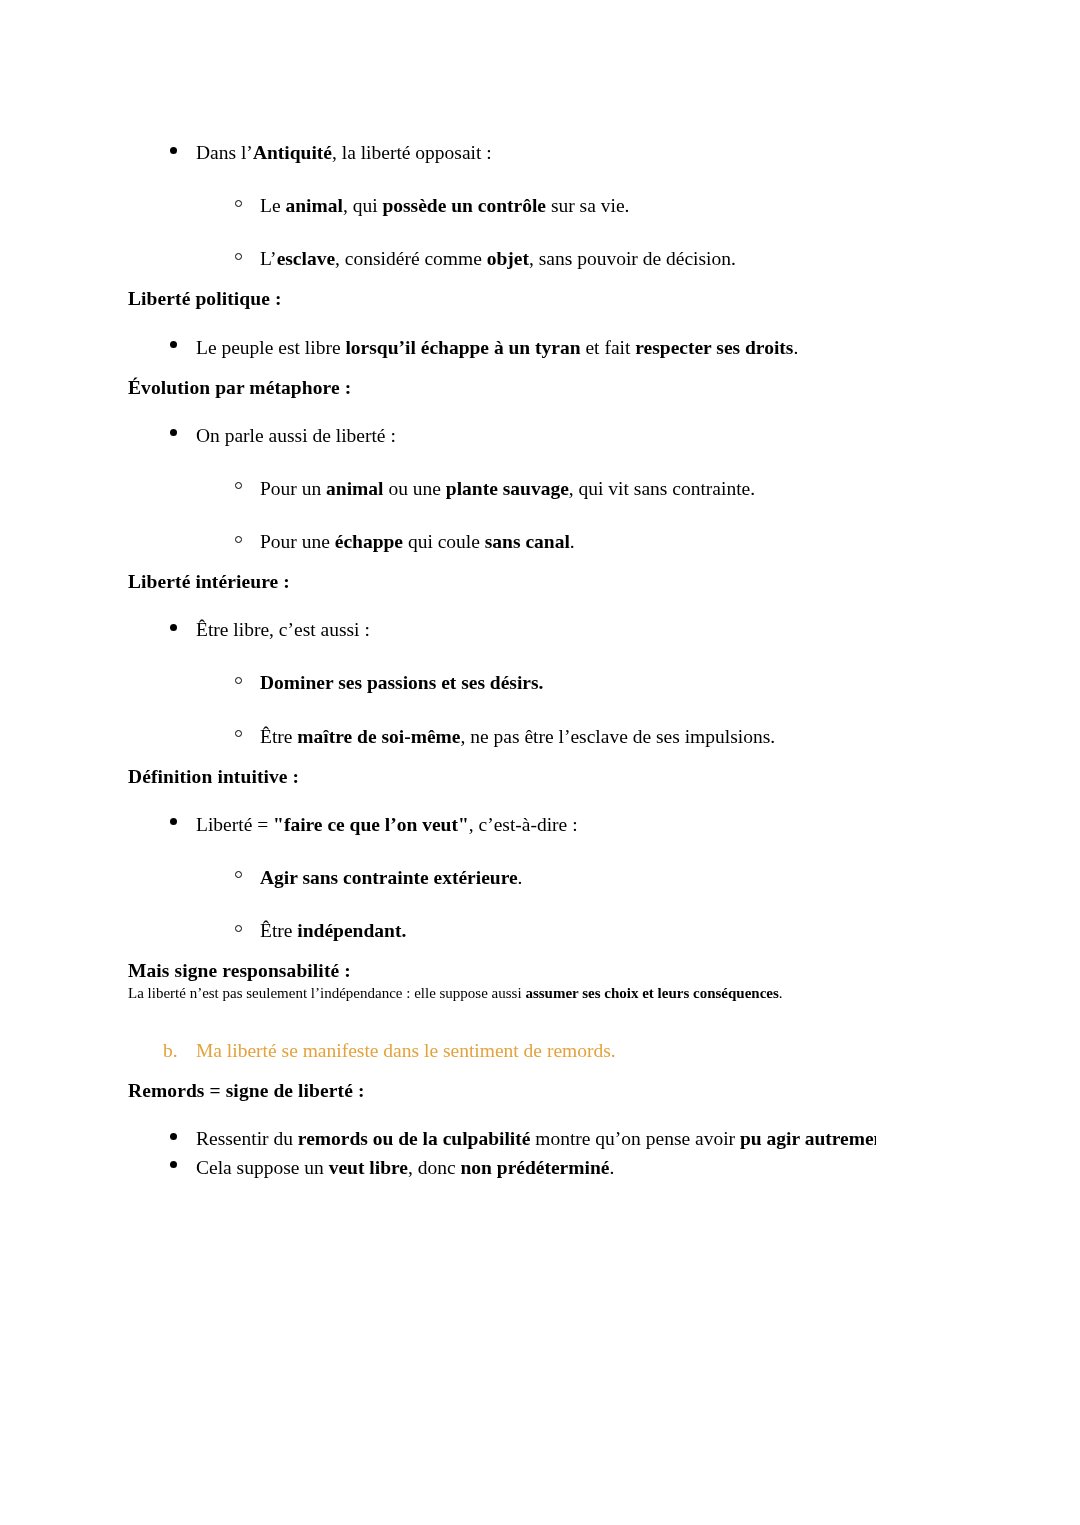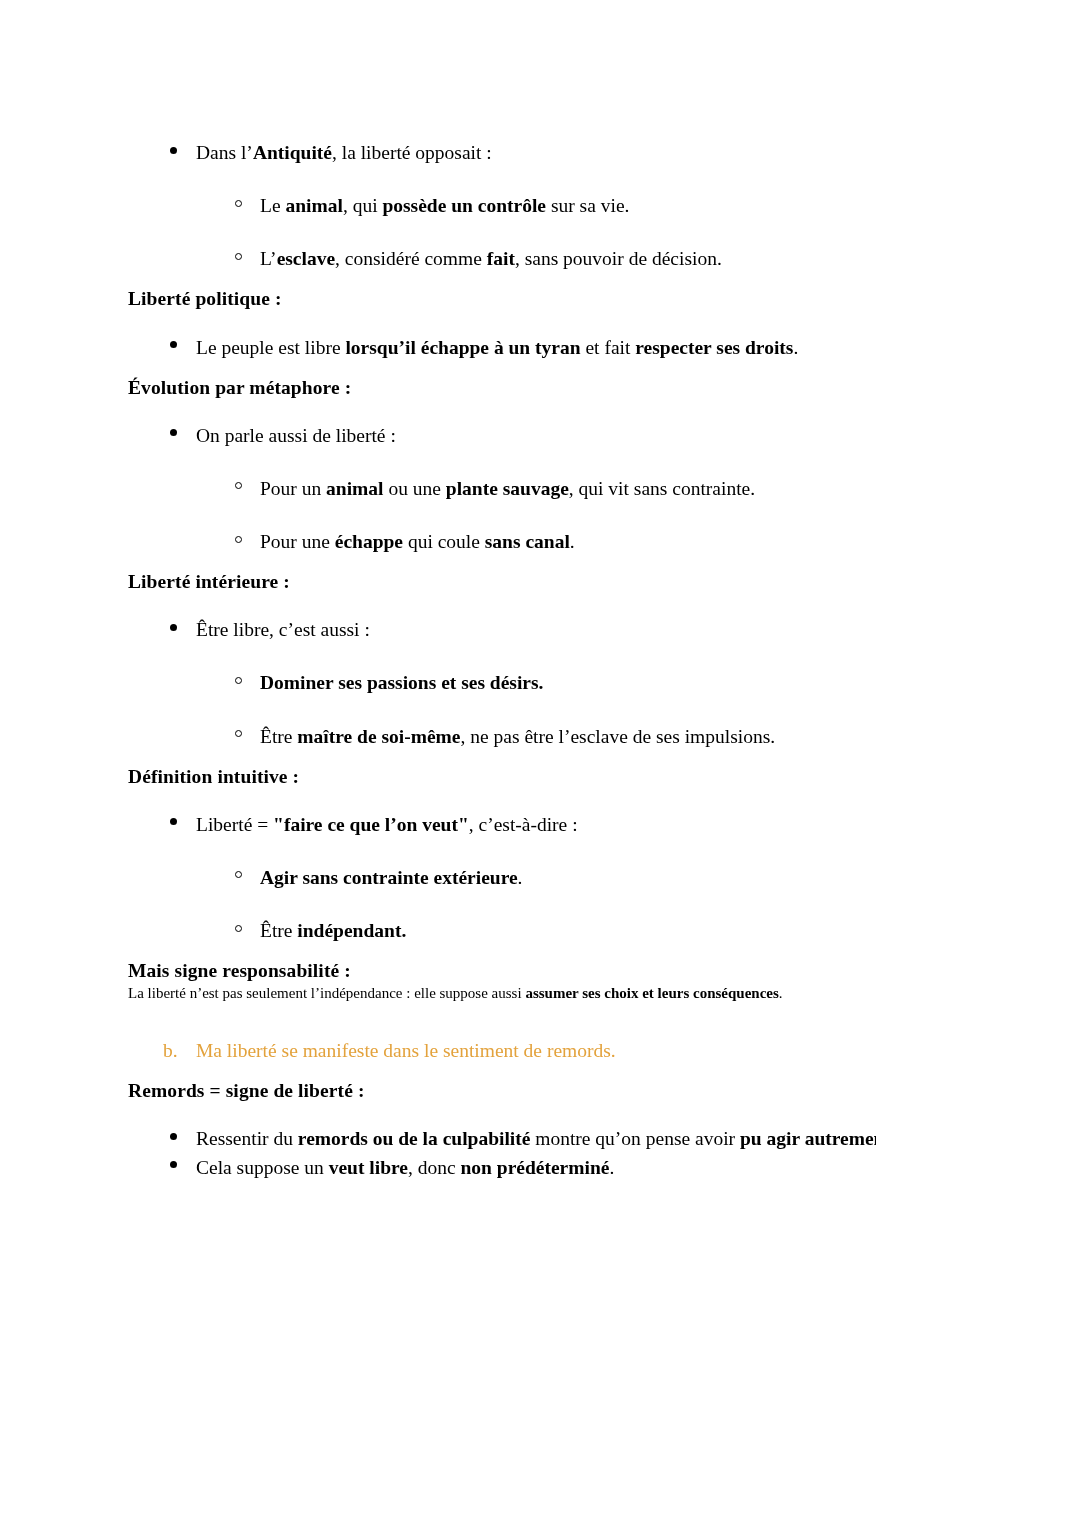--- a/index.html
+++ b/index.html
@@ -134,21 +134,21 @@
 
   b, .b { font-weight: bold; }
 </style>
 </head>
 <body>
 
 <div class="page">
   <div class="content" id="content">
       <div class="bullet lvl1"><span class="marker"></span><span><span>Dans l’</span><span class="b">Antiquité</span><span>, la liberté opposait :</span></span></div>
       <div class="bullet lvl2"><span class="marker"></span><span><span>Le </span><span class="b">animal</span><span>, qui </span><span class="b">possède un contrôle</span><span> sur sa vie.</span></span></div>
-      <div class="bullet lvl2"><span class="marker"></span><span><span>L’</span><span class="b">esclave</span><span>, considéré comme </span><span class="b">fait</span><span>, sans pouvoir de décision.</span></span></div>
+      <div class="bullet lvl2"><span class="marker"></span><span><span>L’</span><span class="b">esclave</span><span>, considéré comme </span><span class="b">objet</span><span>, sans pouvoir de décision.</span></span></div>
       <div class="section-head sp-head"><span class="b">Liberté politique :</span></div>
       <div class="bullet lvl1"><span class="marker"></span><span><span>Le peuple est libre </span><span class="b">lorsqu’il échappe à un tyran</span><span> et fait </span><span class="b">respecter ses droits</span><span>.</span></span></div>
       <div class="section-head sp-head"><span class="b">Évolution par métaphore :</span></div>
       <div class="bullet lvl1"><span class="marker"></span><span><span>On parle aussi de liberté :</span></span></div>
       <div class="bullet lvl2"><span class="marker"></span><span><span>Pour un </span><span class="b">animal</span><span> ou une </span><span class="b">plante sauvage</span><span>, qui vit sans contrainte.</span></span></div>
       <div class="bullet lvl2"><span class="marker"></span><span><span>Pour une </span><span class="b">échappe</span><span> qui coule </span><span class="b">sans canal</span><span>.</span></span></div>
       <div class="section-head sp-head"><span class="b">Liberté intérieure :</span></div>
       <div class="bullet lvl1"><span class="marker"></span><span><span>Être libre, c’est aussi :</span></span></div>
       <div class="bullet lvl2"><span class="marker"></span><span><span class="b">Dominer ses passions et ses désirs.</span></span></div>
       <div class="bullet lvl2"><span class="marker"></span><span><span>Être </span><span class="b">maître de soi-même</span><span>, ne pas être l’esclave de ses impulsions.</span></span></div>

